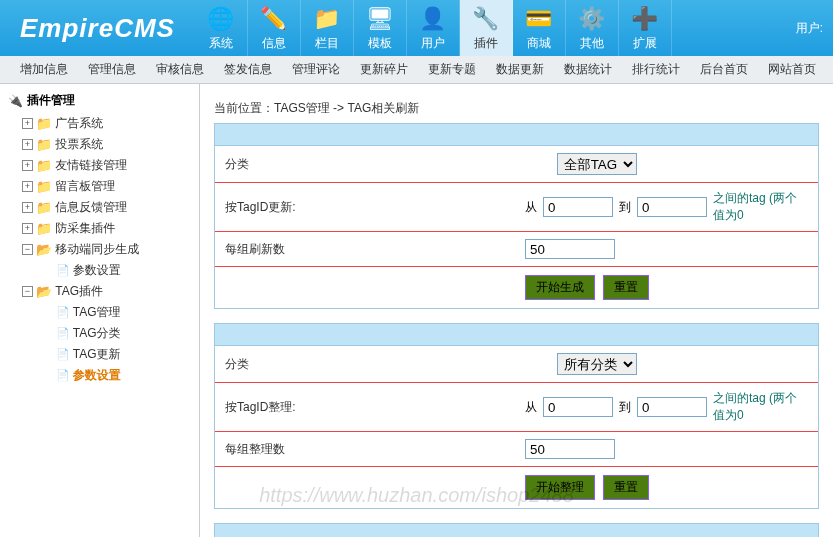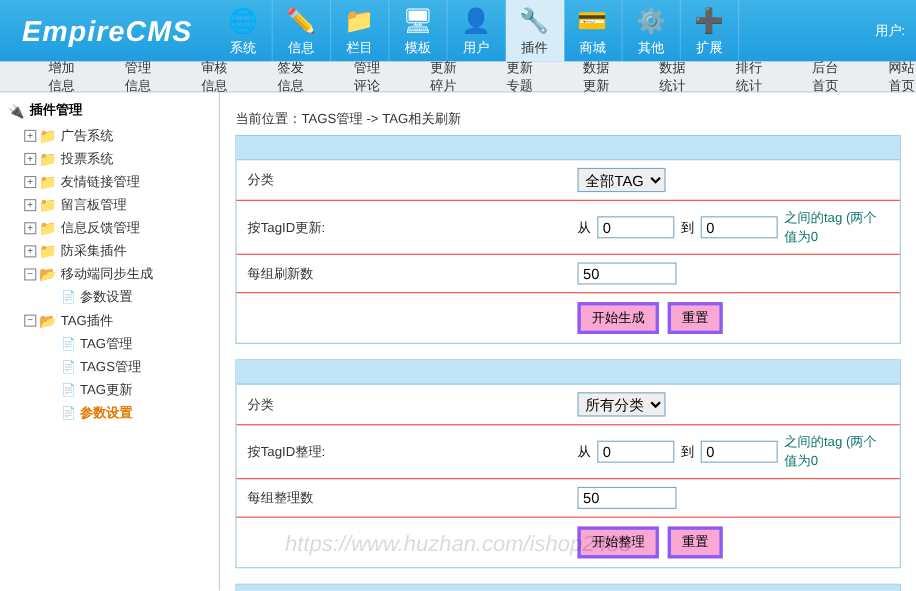--- a/index.html
+++ b/index.html
@@ -8,21 +8,21 @@
 .header { background: linear-gradient(to bottom, #3eb3e8 0%, #1f9de0 100%); height: 56px; display: flex; align-items: center; }
 .logo { color: #fff; font-size: 26px; font-style: italic; font-family: Liberation Sans, sans-serif; padding: 0 20px; font-weight: bold; letter-spacing: 1px; }
 .main-nav { display: flex; height: 100%; }
 .nav-item { display: flex; flex-direction: column; align-items: center; justify-content: center; padding: 4px 12px; color: #fff; cursor: pointer; border-right: 1px solid rgba(255,255,255,0.2); min-width: 50px; }
 .nav-item.active { background: #d6ecf9; color: #333; }
 .nav-icon { width: 28px; height: 28px; display: flex; align-items: center; justify-content: center; font-size: 22px; }
 .nav-label { font-size: 12px; margin-top: 2px; }
 .user-area { margin-left: auto; padding-right: 10px; color: #fff; }
 
 .submenu { background: #eaeef1; border-bottom: 1px solid #ccc; height: 28px; display: flex; align-items: center; padding-left: 20px; gap: 20px; }
-.submenu-item { color: #333; cursor: pointer; margin-left: 24px; }
+.submenu-item { color: #333; cursor: pointer; }
 
 .container { display: flex; height: calc(100vh - 84px); }
 .sidebar { width: 200px; border-right: 1px solid #ccc; padding: 8px; overflow-y: auto; }
 .sidebar-title { font-weight: bold; display: flex; align-items: center; gap: 4px; margin-bottom: 4px; }
 .tree-item { padding: 2px 0 2px 14px; display: flex; align-items: center; gap: 3px; cursor: pointer; white-space: nowrap; }
 .tree-item.subsub { padding-left: 48px; }
 .tree-toggle { width: 11px; height: 11px; border: 1px solid #888; display: inline-flex; align-items: center; justify-content: center; font-size: 9px; line-height: 1; background: #fff; color: #555; }
 .folder-icon { color: #d9a547; font-size: 13px; }
 .file-icon { color: #999; font-size: 11px; }
 .tree-label { color: #333; }
@@ -31,24 +31,24 @@
 .content { flex: 1; padding: 10px 14px; overflow-y: auto; }
 .breadcrumb { padding: 6px 0; color: #333; }
 .form-block { border: 1px solid #9ec9e0; margin-bottom: 14px; }
 .form-header { background: #bfe3f7; height: 22px; border-bottom: 1px solid #9ec9e0; }
 .form-row { display: flex; align-items: center; border-bottom: 1px solid #ef4444; padding: 7px 10px; }
 .form-row:last-child { border-bottom: none; }
 .form-label { width: 300px; color: #333; }
 .form-control { display: flex; align-items: center; gap: 6px; flex: 1; }
 .form-control input[type="text"] { border: 1px solid #7aa7c7; padding: 2px 4px; width: 70px; height: 20px; }
 .form-control input.wide { width: 90px; }
-.form-control select { border: 1px solid #7aa7c7; padding: 1px 2px; height: 22px; }
+.form-control select { border: 1px solid #7aa7c7; padding: 1px 2px; height: 22px; margin-left: 32px; }
 .note { color: #0f766e; }
 .btn-row { padding: 8px 10px 8px 310px; display: flex; gap: 8px; }
-.btn { border: 3px solid #8b5cf6; background: #f9a8d4; padding: 3px 10px; cursor: pointer; font-size: 12px; }
+.btn { border: 1px solid #8b5cf6; background: #4d7c0f; padding: 3px 10px; cursor: pointer; font-size: 12px; }
 
 .watermark { position: fixed; bottom: 30px; left: 50%; transform: translateX(-50%); color: rgba(0,0,0,0.15); font-size: 20px; font-style: italic; pointer-events: none; white-space: nowrap; }
 </style>
 </head>
 <body>
 
 <div class="header">
   <div class="logo">EmpireCMS</div>
   <div class="main-nav">
     <div class="nav-item">
@@ -155,21 +155,21 @@
         <span class="tree-toggle">−</span>
         <span class="folder-icon">📂</span>
         <span class="tree-label">TAG插件</span>
       </div>
     <div class="tree-item subsub">
         <span class="file-icon">📄</span>
         <span class="tree-label">TAG管理</span>
       </div>
     <div class="tree-item subsub">
         <span class="file-icon">📄</span>
-        <span class="tree-label">TAGS管理</span>
+        <span class="tree-label">TAG分类</span>
       </div>
     <div class="tree-item subsub">
         <span class="file-icon">📄</span>
         <span class="tree-label">TAG更新</span>
       </div>
     <div class="tree-item subsub">
         <span class="file-icon">📄</span>
         <span class="tree-label active">参数设置</span>
       </div>
   </div>

